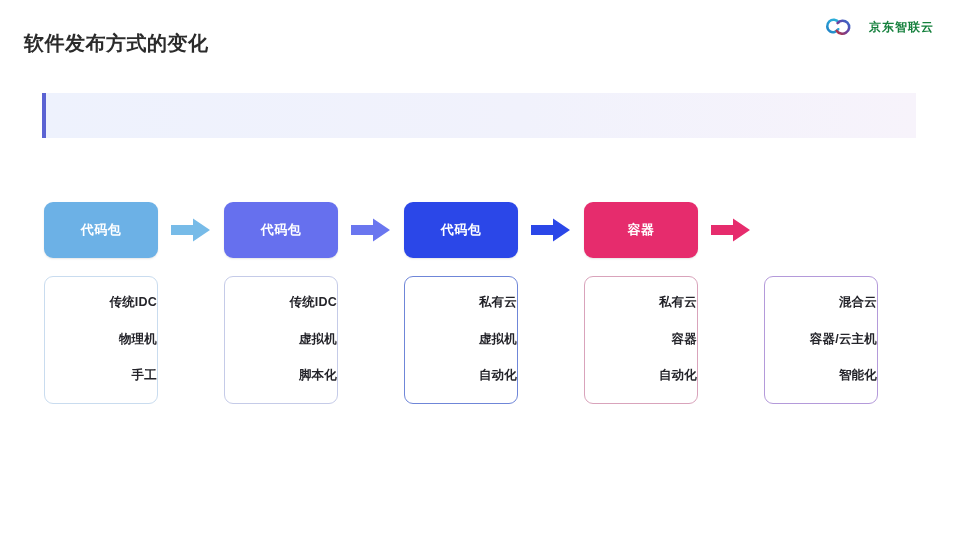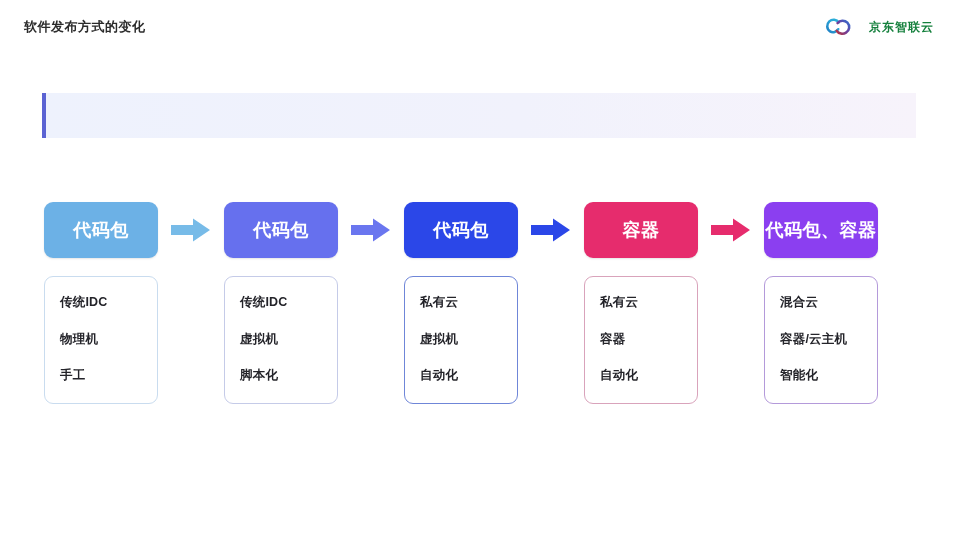--- a/index.html
+++ b/index.html
@@ -6,22 +6,22 @@
   html, body {
     width: 960px; height: 540px;
     background: #ffffff;
     font-family: "Liberation Sans", "DejaVu Sans", sans-serif;
     overflow: hidden;
   }
   .slide { position: relative; width: 960px; height: 540px; background: #fff; }
 
   
   .page-title {
-    position: absolute; left: 24px; top: 18px;
-    font-size: 13px; font-weight: bold; color: #2b2b2b;
+    position: absolute; left: 24px; top: 30px;
+    font-size: 20px; font-weight: bold; color: #2b2b2b;
     letter-spacing: .5px;
   }
   .brand {
     position: absolute; right: 26px; top: 16px;
     display: flex; align-items: center; gap: 9px;
   }
   .brand-mark { width: 36px; height: 22px; display: block; }
   .brand-name {
     font-size: 12px; font-weight: bold; color: #15803d; letter-spacing: 1px;
   }
@@ -44,42 +44,42 @@
   
   .flow {
     position: absolute; left: 44px; top: 201px;
     width: 872px; height: 57px;
     display: flex; align-items: center;
   }
   .stage-head {
     width: 114px; height: 56px; flex: 0 0 114px;
     border-radius: 9px;
     display: flex; align-items: center; justify-content: center;
-    color: #ffffff; font-size: 18px; font-weight: bold; letter-spacing: .5px;
+    color: #ffffff; font-size: 13px; font-weight: bold; letter-spacing: .5px;
     box-shadow: 0 1px 2px rgba(0,0,0,.10);
   }
   .arrow { flex: 0 0 66px; height: 57px; display: flex; align-items: center; justify-content: center; }
   .arrow svg { display: block; }
 
   
   .cards {
     position: absolute; left: 44px; top: 276px;
     width: 872px; height: 128px;
     display: flex; align-items: flex-start;
   }
   .card {
     width: 114px; height: 128px; flex: 0 0 114px;
     border-radius: 9px; background: #fff;
     border: 1px solid #c9d6ea;
     padding: 19px 0 0 15px;
   }
   .card-gap { flex: 0 0 66px; }
   .card-line {
     font-size: 12.5px; color: #24242a; font-weight: bold;
-    line-height: 1; margin-bottom: 24px; letter-spacing: .2px;
+    line-height: 1; margin-bottom: 24px; letter-spacing: .2px; text-align: right;
   }
   .card-line:last-child { margin-bottom: 4px; }
 </style>
 </head>
 <body>
 
 <div class="slide">
 
   <div class="page-title">软件发布方式的变化</div>
 
@@ -136,23 +136,20 @@
         </svg>
     </div>
     <div class="stage-head" style="background: rgb(230, 44, 109);">
       <span>容器</span>
     </div>
     <div class="arrow">
       <svg width="40" height="26" viewBox="0 0 40 26">
           <path d="M0 8h22V1.5L39 13 22 24.5V18H0z" fill="#e62c6d"></path>
         </svg>
     </div>
-    <div class="stage-head" style="background: rgb(139, 63, 240);">
-      <span>代码包、容器</span>
-    </div>
   </div>
 
   <div class="cards">
     <div class="card" style="border-color: rgb(201, 220, 239);">
       <div class="card-line">传统IDC</div>
       <div class="card-line">物理机</div>
       <div class="card-line">手工</div>
     </div>
     <div class="card-gap"></div>
     <div class="card" style="border-color: rgb(197, 203, 232);">

